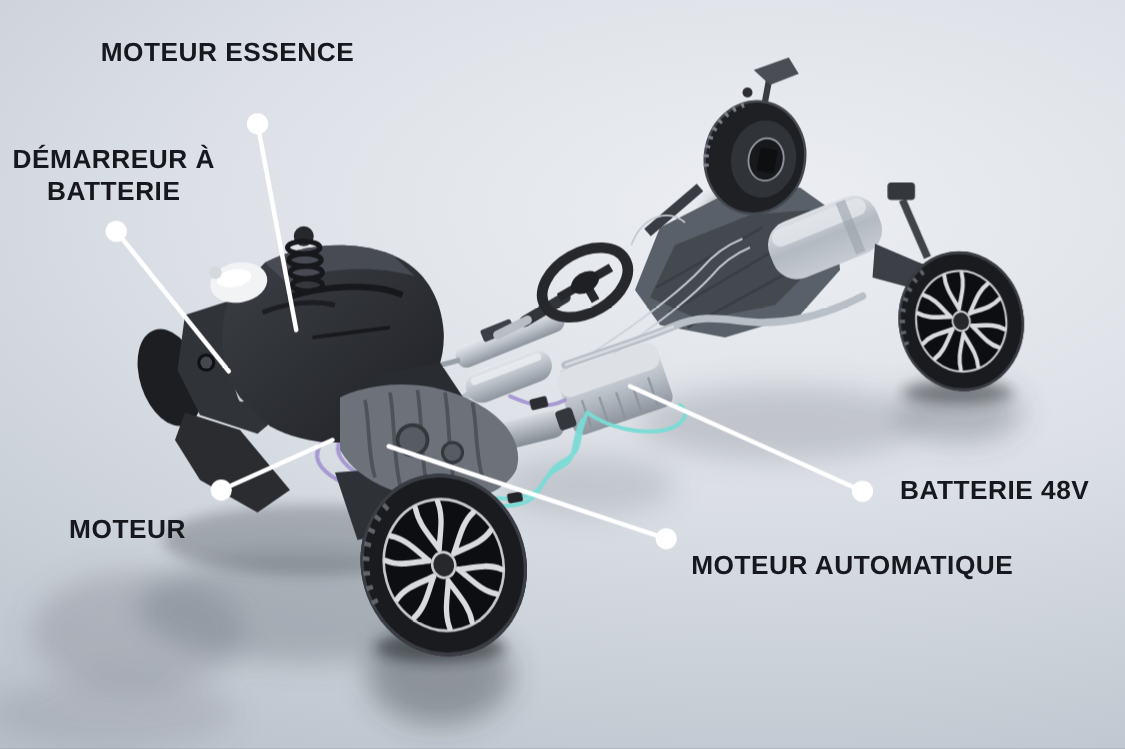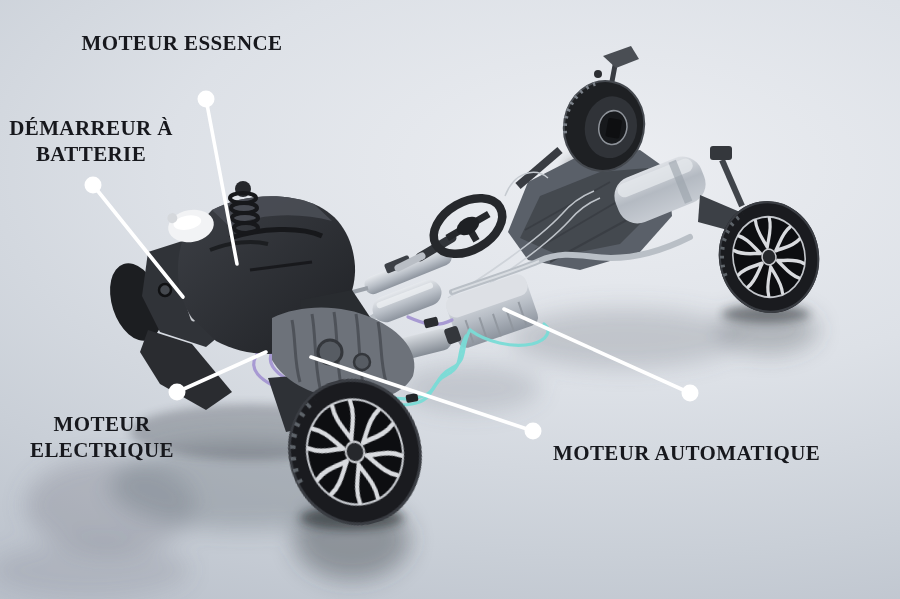--- a/index.html
+++ b/index.html
@@ -1,21 +1,21 @@
 <!DOCTYPE html>
 <html><head>
 <meta charset="utf-8">
 <style>
   html,body{margin:0;padding:0;background:#9aa1ab;}
   #stage{
     position:relative;
     width:900px;height:599px;
     overflow:hidden;
     background:radial-gradient(130% 95% at 68% 28%, #eceef2 0%, #dde1e7 38%, #c9cfd7 68%, #b3bac5 100%);
-    font-family:Liberation Serif, serif;
+    font-family:Liberation Sans, sans-serif;
   }
   #art{position:absolute;left:0;top:0;}
   .label{
     position:absolute;
     font-weight:bold;
     font-size:21px;
     line-height:26px;
     letter-spacing:.4px;
     color:#17181d;
     text-align:center;
@@ -274,21 +274,23 @@
     <span class="ln">MOTEUR ESSENCE</span>
   </div>
 
   <div class="label" style="left:5px;top:115px;width:172px;">
     <span class="ln">DÉMARREUR À</span>
     <span class="ln">BATTERIE</span>
   </div>
 
   <div class="label" style="left:16px;top:411px;width:172px;">
     <span class="ln">MOTEUR</span>
-    <span class="ln">ELECTRIQUE</span>
   </div>
 
   <div class="label left-align" style="left:553px;top:440px;">
     <span class="ln">MOTEUR AUTOMATIQUE</span>
   </div>
 
+  <div class="label left-align" style="left:720px;top:380px;">
+    <span class="ln">BATTERIE 48V</span>
+  </div>
 
 </div>
 
 </body></html>

